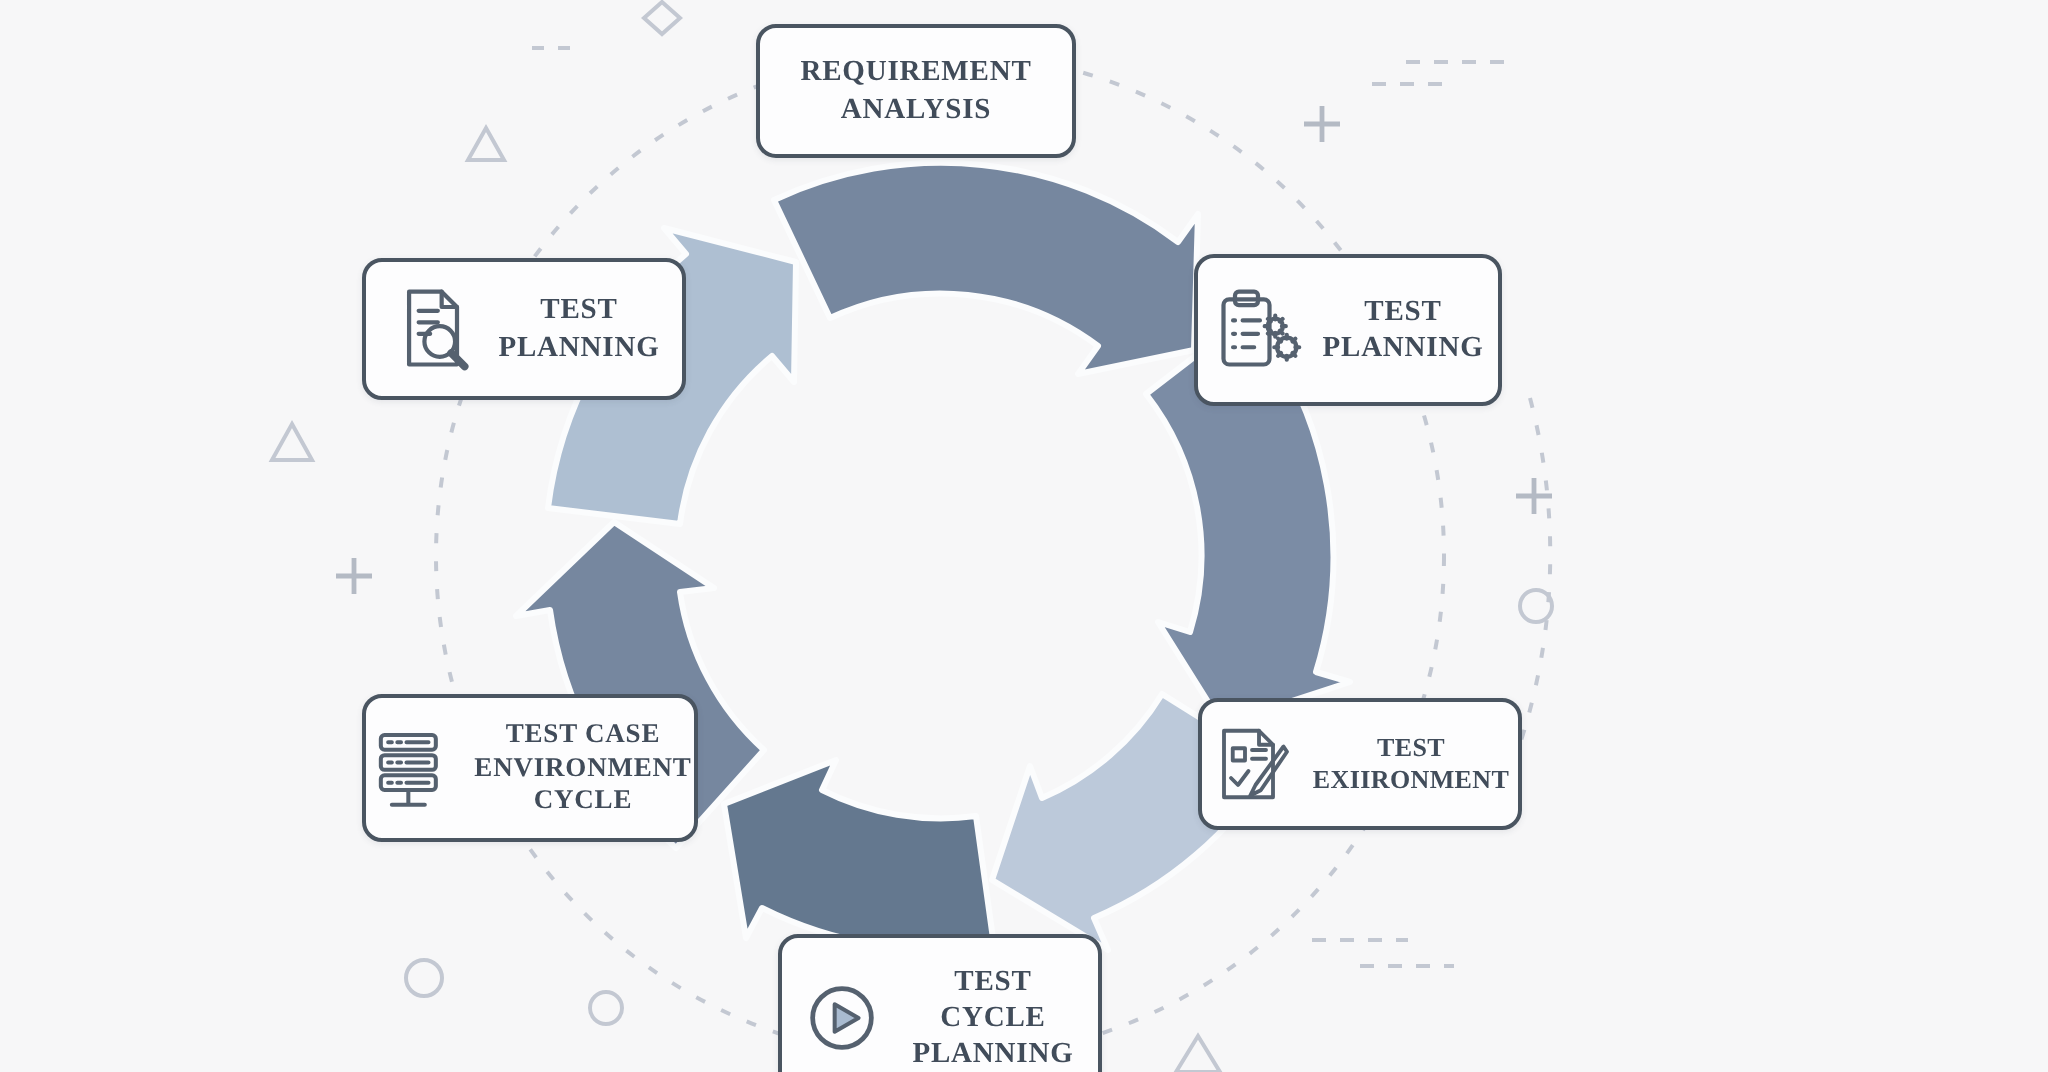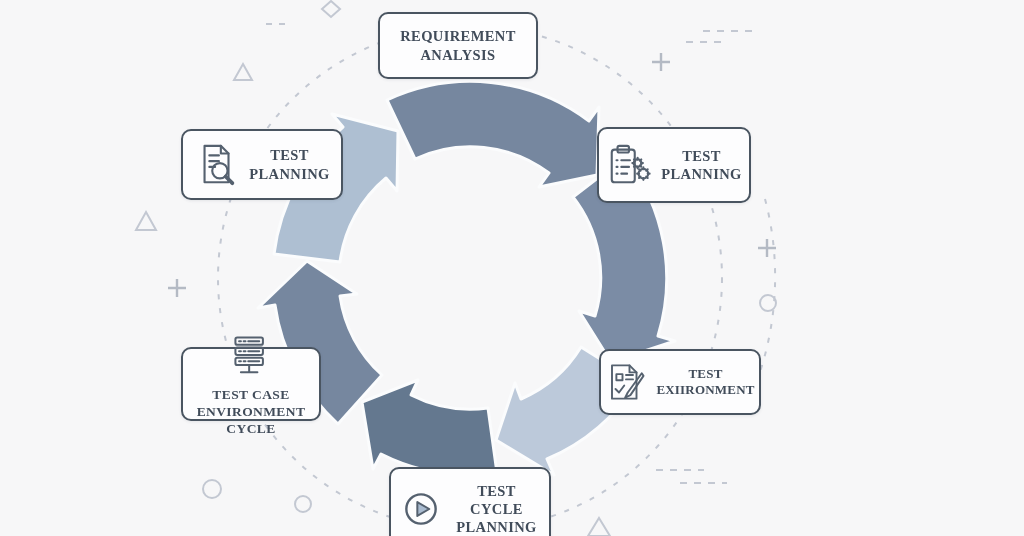--- a/index.html
+++ b/index.html
@@ -24,21 +24,21 @@
     font-weight:bold;font-size:14.5px;line-height:1.25;letter-spacing:.4px;
     text-align:center;
   }
   .stage-label.centered{text-align:center;}
   .stage-label .ln{display:block;font-family:Liberation Serif, serif;}
   .box-requirement{left:378px;top:12px;width:160px;height:67px;}
   .box-planning-left{left:181px;top:129px;width:162px;height:71px;}
   .box-planning-right{left:597px;top:127px;width:154px;height:76px;}
   .box-environment{left:599px;top:349px;width:162px;height:66px;}
   .box-environment .stage-label{font-size:13px;letter-spacing:.2px;}
-  .box-setup{left:181px;top:347px;width:140px;height:74px;flex-direction:column;}
+  .box-setup{left:181px;top:347px;width:168px;height:74px;}
   .box-setup .stage-label{font-size:13.5px;}
   .box-execution{left:389px;top:467px;width:162px;height:84px;}
   .stage-icon{flex:0 0 auto;color:var(--icon-stroke,#55616f);}
   .stage-icon svg{stroke:currentColor;fill:none;stroke-width:2.2;stroke-linecap:round;stroke-linejoin:round;}
 </style>
 </head>
 <body style="background: rgb(247, 247, 248);">
 
 <svg class="layer" width="1024" height="536" viewBox="0 0 1024 536" aria-hidden="true">
   <g style="stroke:var(--decor,#c3c8d2)" fill="none" stroke-width="2">

